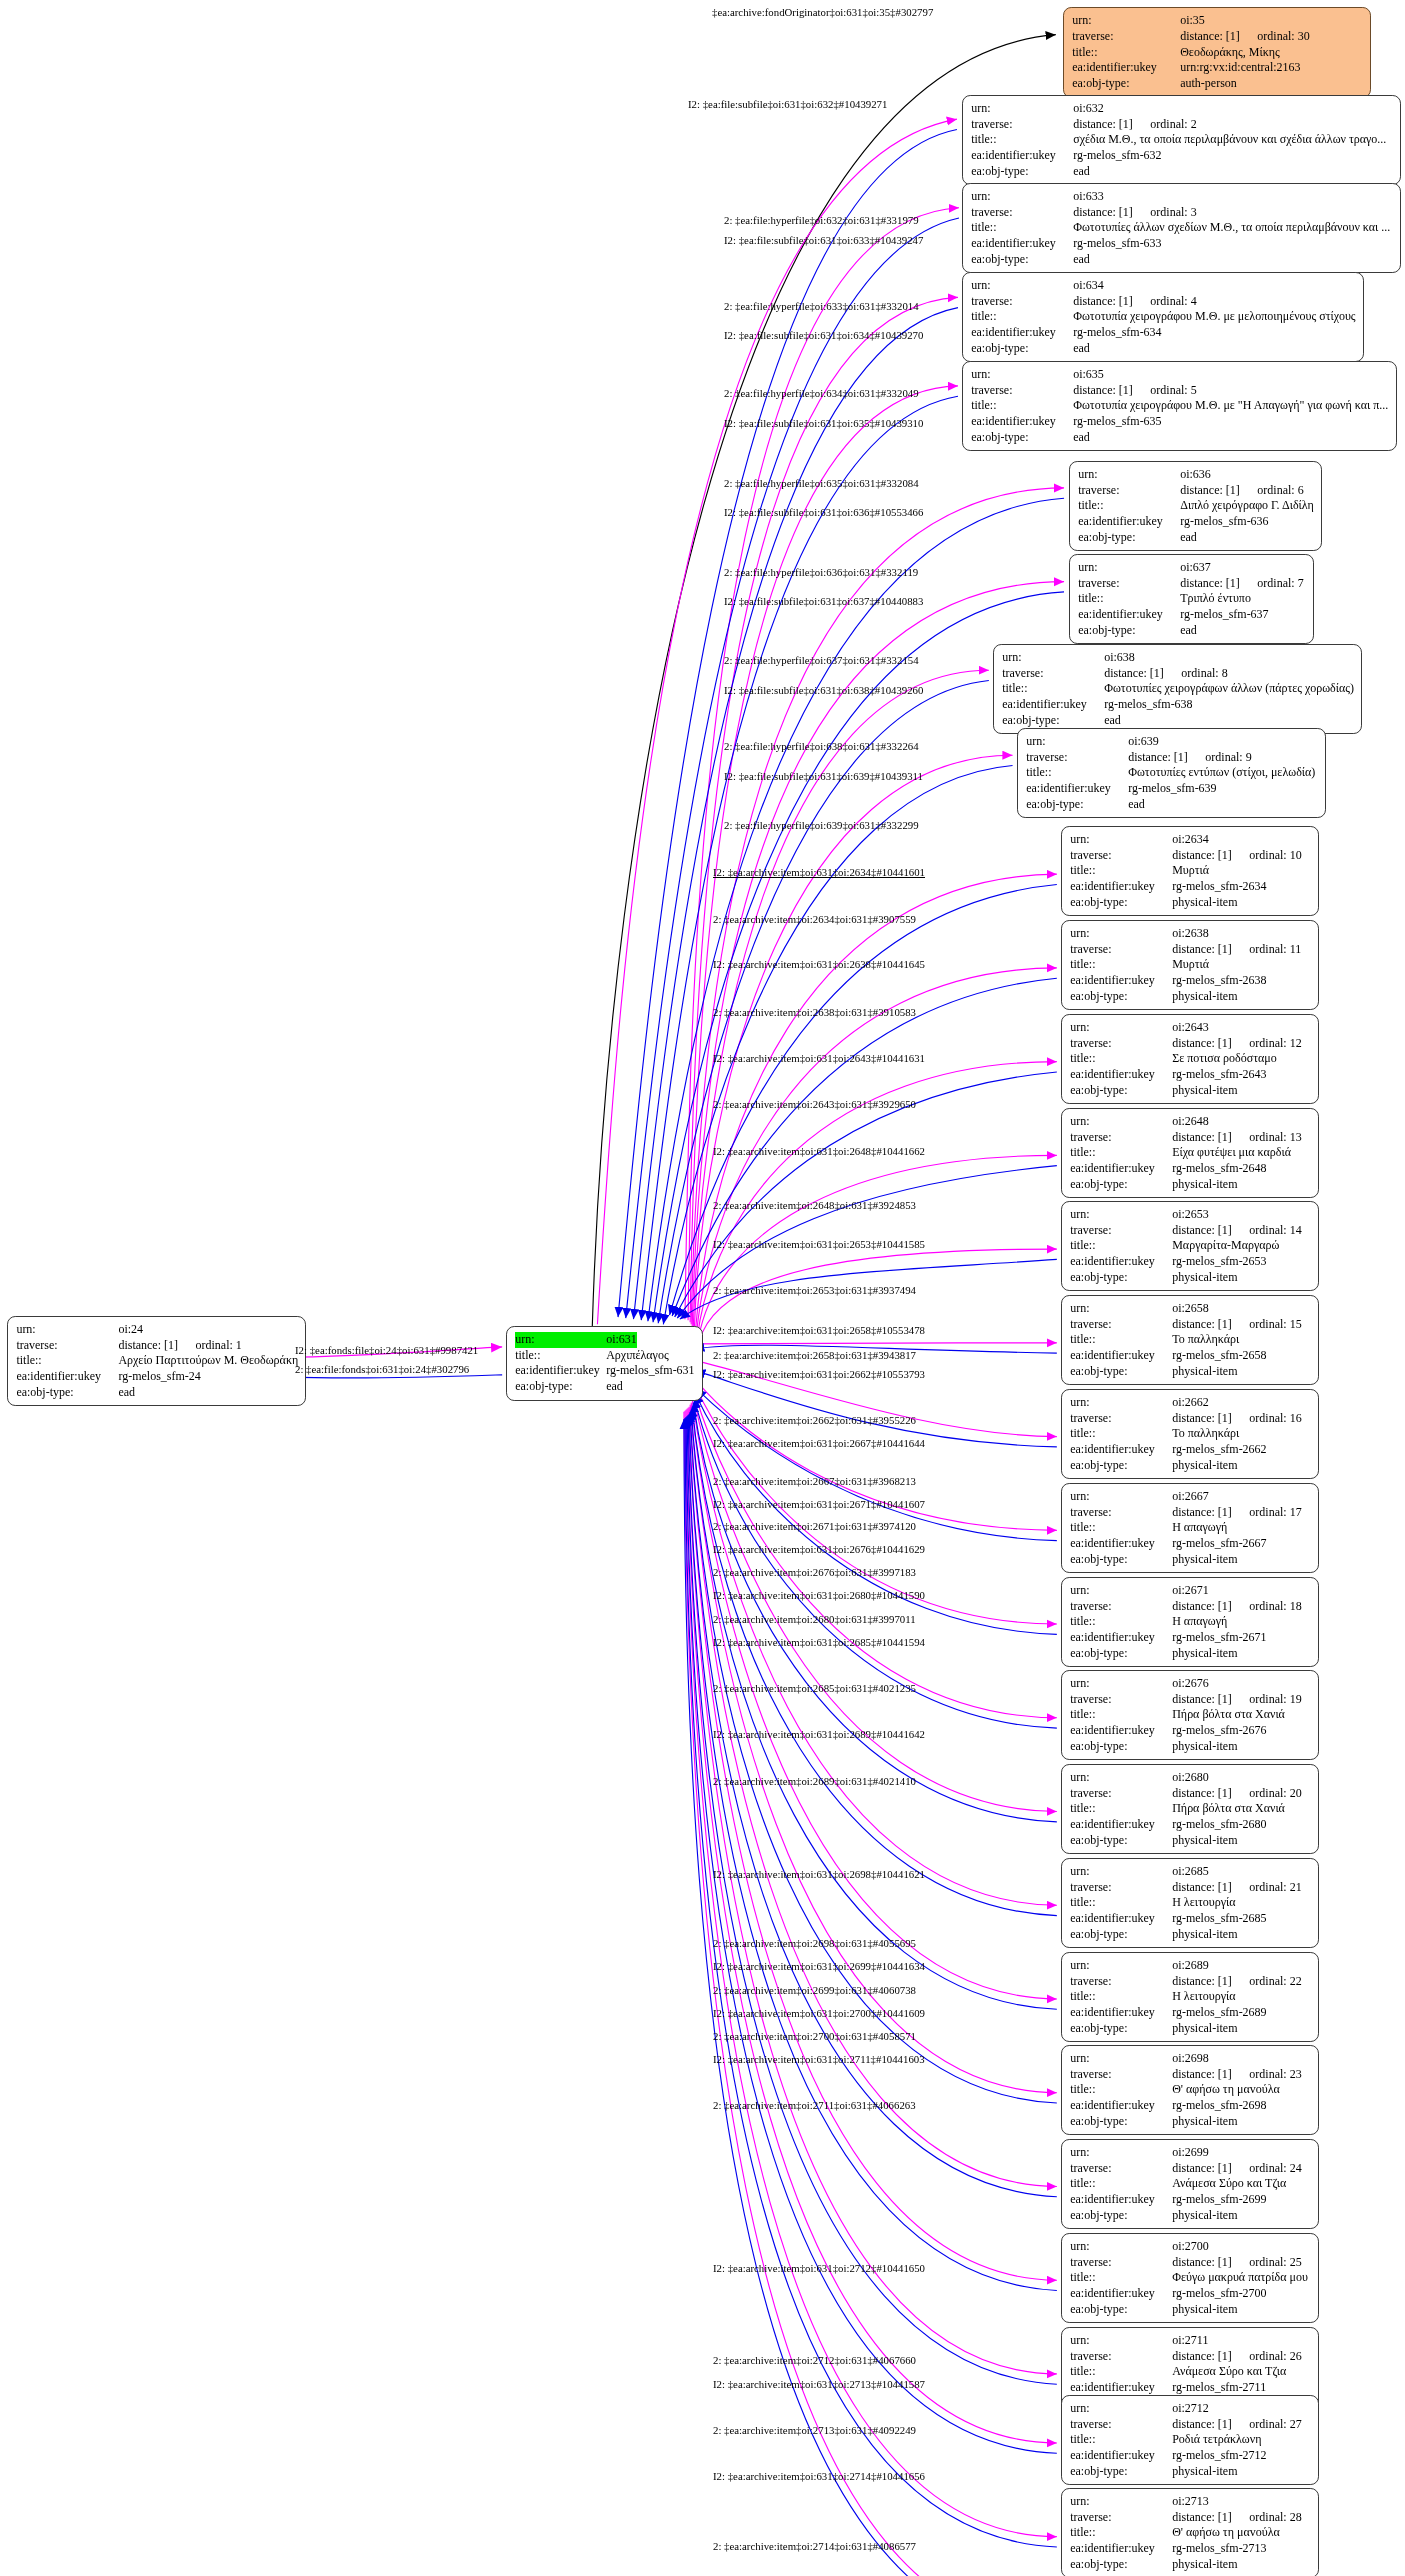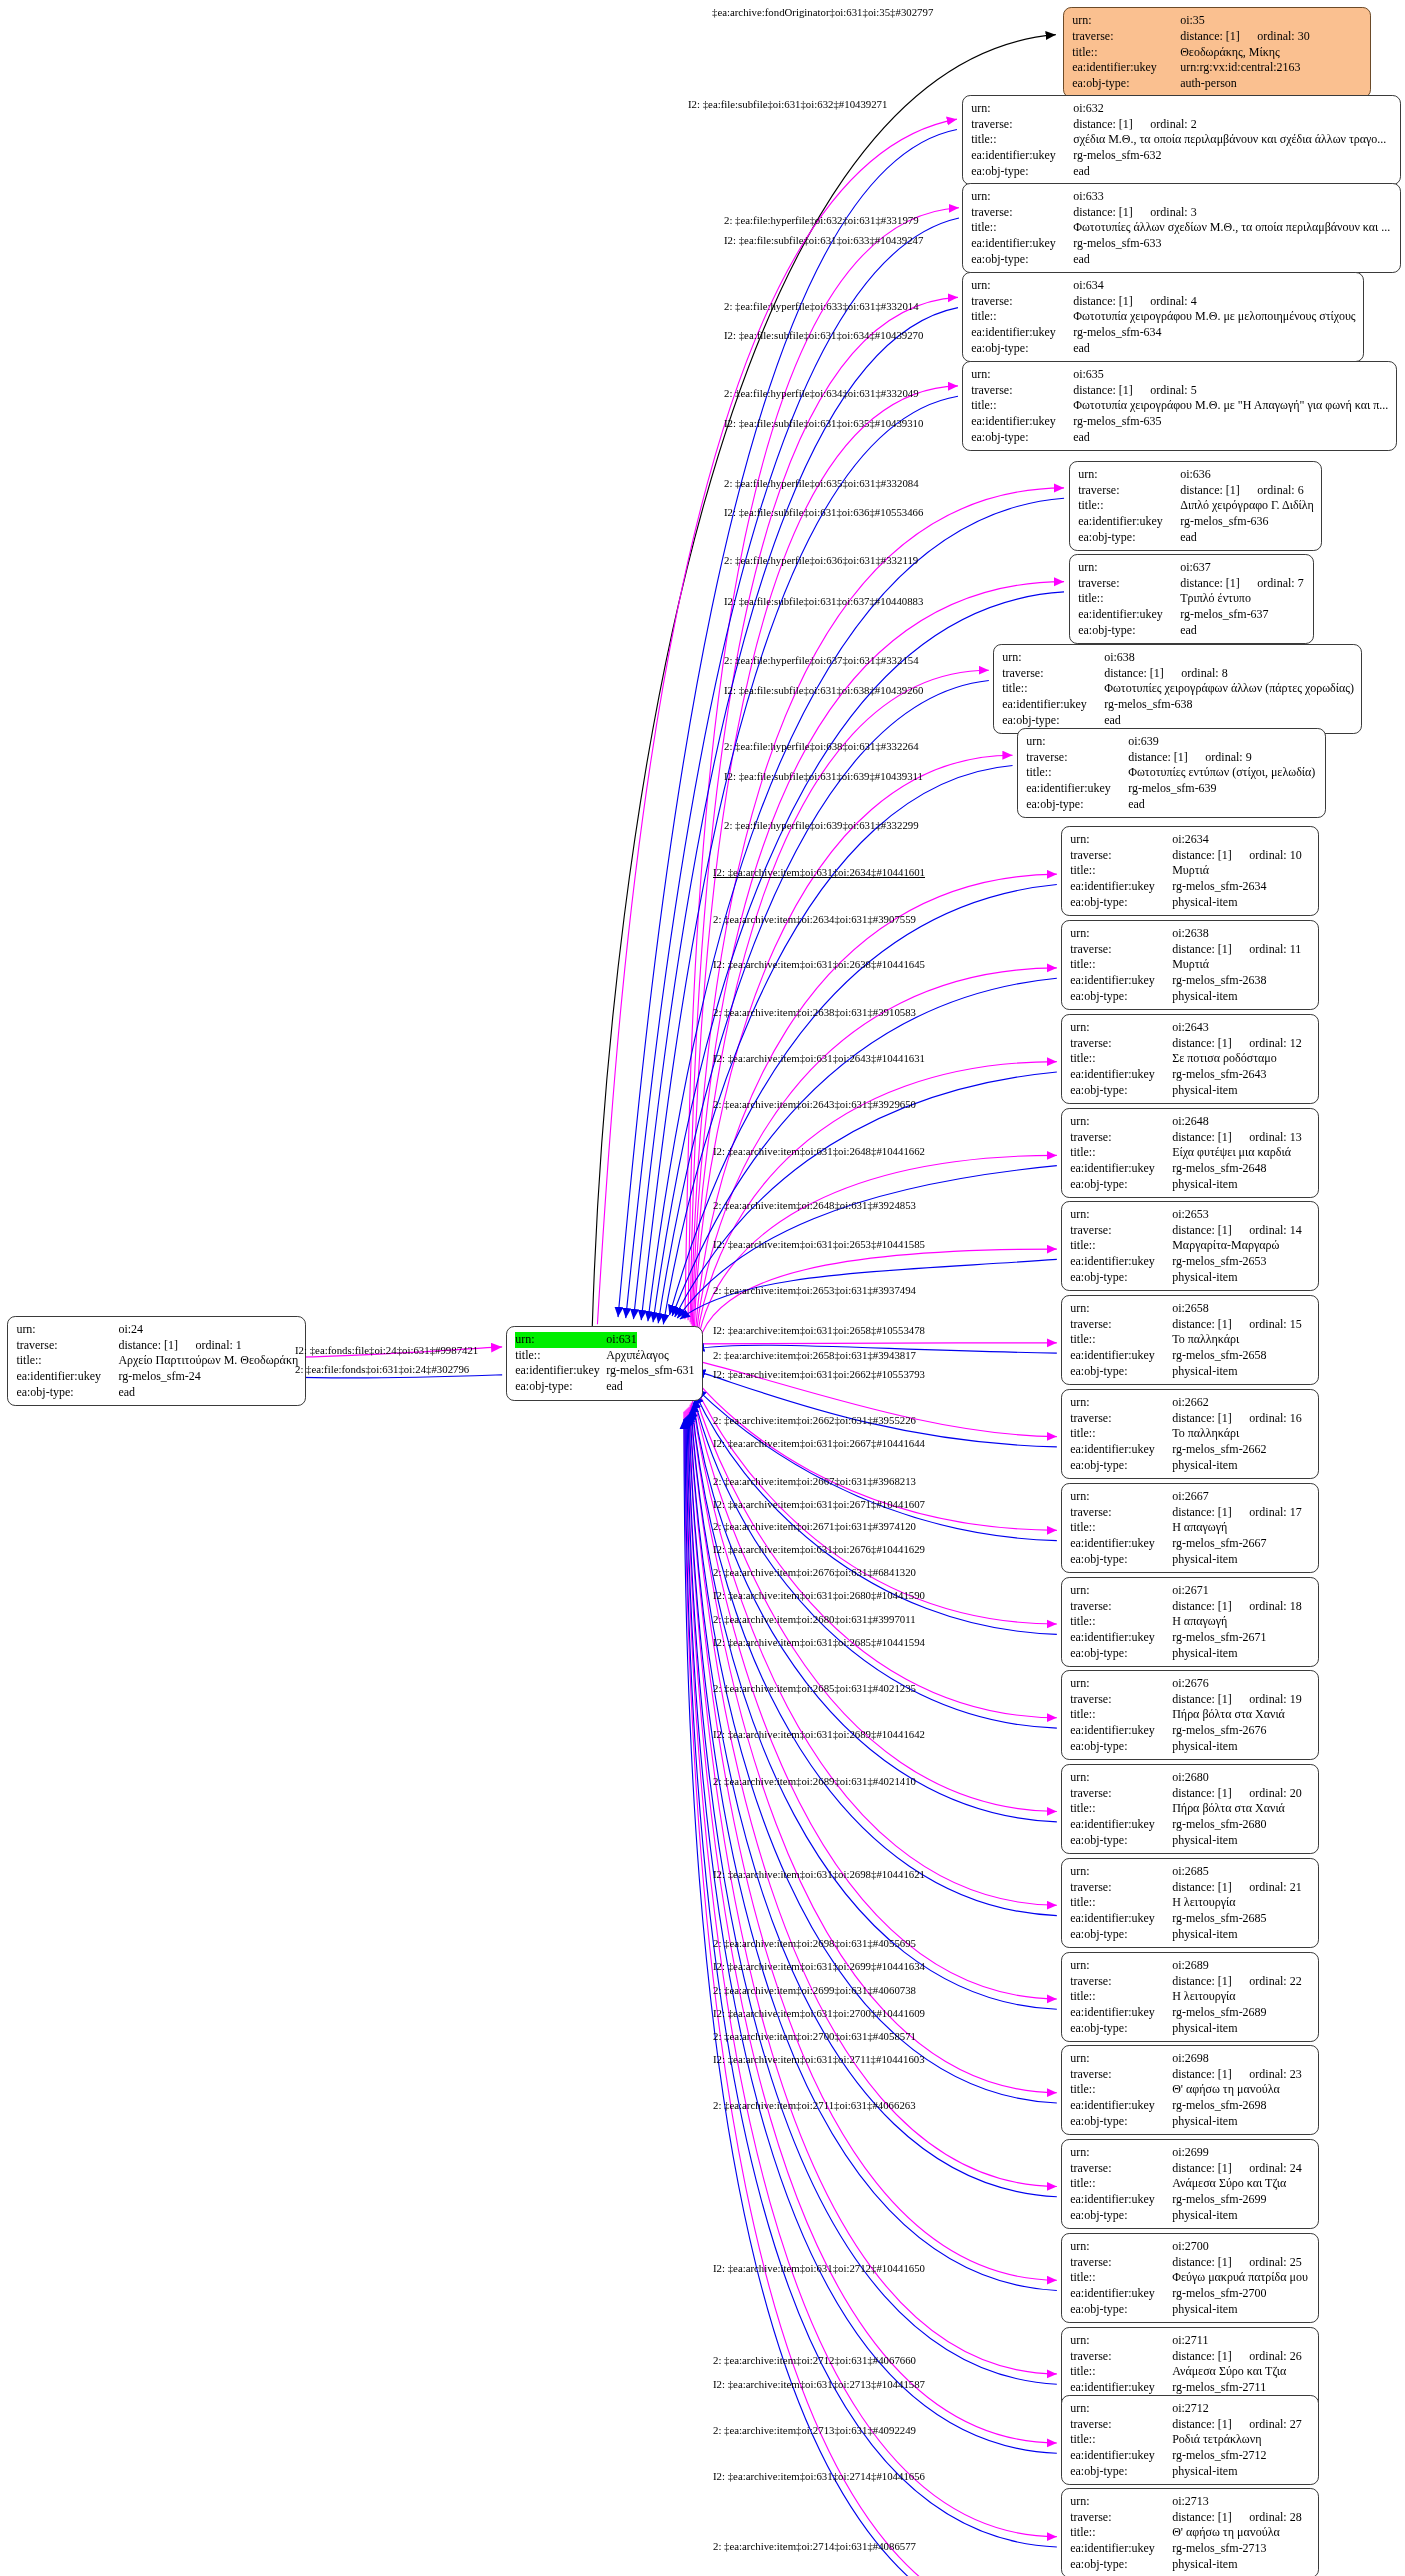--- a/index.html
+++ b/index.html
@@ -804,21 +804,21 @@
       <div class="edge-label" style="left: 712px; top: 6.2px;">‡ea:archive:fondOriginator‡oi:631‡oi:35‡#302797</div>
       <div class="edge-label" style="left: 688px; top: 98px;">I2: ‡ea:file:subfile‡oi:631‡oi:632‡#10439271</div>
       <div class="edge-label" style="left: 724px; top: 214px;">2: ‡ea:file:hyperfile‡oi:632‡oi:631‡#331979</div>
       <div class="edge-label" style="left: 724px; top: 234px;">I2: ‡ea:file:subfile‡oi:631‡oi:633‡#10439247</div>
       <div class="edge-label" style="left: 724px; top: 300px;">2: ‡ea:file:hyperfile‡oi:633‡oi:631‡#332014</div>
       <div class="edge-label" style="left: 724px; top: 329px;">I2: ‡ea:file:subfile‡oi:631‡oi:634‡#10439270</div>
       <div class="edge-label" style="left: 724px; top: 387px;">2: ‡ea:file:hyperfile‡oi:634‡oi:631‡#332049</div>
       <div class="edge-label" style="left: 724px; top: 417px;">I2: ‡ea:file:subfile‡oi:631‡oi:635‡#10439310</div>
       <div class="edge-label" style="left: 724px; top: 477px;">2: ‡ea:file:hyperfile‡oi:635‡oi:631‡#332084</div>
       <div class="edge-label" style="left: 724px; top: 506px;">I2: ‡ea:file:subfile‡oi:631‡oi:636‡#10553466</div>
-      <div class="edge-label" style="left: 724px; top: 554px;">2: ‡ea:file:hyperfile‡oi:636‡oi:631‡#332119</div>
+      <div class="edge-label" style="left: 724px; top: 566px;">2: ‡ea:file:hyperfile‡oi:636‡oi:631‡#332119</div>
       <div class="edge-label" style="left: 724px; top: 595px;">I2: ‡ea:file:subfile‡oi:631‡oi:637‡#10440883</div>
       <div class="edge-label" style="left: 724px; top: 654px;">2: ‡ea:file:hyperfile‡oi:637‡oi:631‡#332154</div>
       <div class="edge-label" style="left: 724px; top: 684px;">I2: ‡ea:file:subfile‡oi:631‡oi:638‡#10439260</div>
       <div class="edge-label" style="left: 724px; top: 740px;">2: ‡ea:file:hyperfile‡oi:638‡oi:631‡#332264</div>
       <div class="edge-label" style="left: 724px; top: 770px;">I2: ‡ea:file:subfile‡oi:631‡oi:639‡#10439311</div>
       <div class="edge-label" style="left: 724px; top: 819px;">2: ‡ea:file:hyperfile‡oi:639‡oi:631‡#332299</div>
       <div class="edge-label" style="left: 713px; top: 866px; text-decoration: underline;">I2: ‡ea:archive:item‡oi:631‡oi:2634‡#10441601</div>
       <div class="edge-label" style="left: 713px; top: 913px;">2: ‡ea:archive:item‡oi:2634‡oi:631‡#3907559</div>
       <div class="edge-label" style="left: 713px; top: 958px;">I2: ‡ea:archive:item‡oi:631‡oi:2638‡#10441645</div>
       <div class="edge-label" style="left: 713px; top: 1006px;">2: ‡ea:archive:item‡oi:2638‡oi:631‡#3910583</div>
@@ -830,21 +830,21 @@
       <div class="edge-label" style="left: 713px; top: 1284px;">2: ‡ea:archive:item‡oi:2653‡oi:631‡#3937494</div>
       <div class="edge-label" style="left: 713px; top: 1324px;">I2: ‡ea:archive:item‡oi:631‡oi:2658‡#10553478</div>
       <div class="edge-label" style="left: 713px; top: 1349px;">2: ‡ea:archive:item‡oi:2658‡oi:631‡#3943817</div>
       <div class="edge-label" style="left: 713px; top: 1368px;">I2: ‡ea:archive:item‡oi:631‡oi:2662‡#10553793</div>
       <div class="edge-label" style="left: 713px; top: 1414px;">2: ‡ea:archive:item‡oi:2662‡oi:631‡#3955226</div>
       <div class="edge-label" style="left: 713px; top: 1437px;">I2: ‡ea:archive:item‡oi:631‡oi:2667‡#10441644</div>
       <div class="edge-label" style="left: 713px; top: 1475px;">2: ‡ea:archive:item‡oi:2667‡oi:631‡#3968213</div>
       <div class="edge-label" style="left: 713px; top: 1498px;">I2: ‡ea:archive:item‡oi:631‡oi:2671‡#10441607</div>
       <div class="edge-label" style="left: 713px; top: 1520px;">2: ‡ea:archive:item‡oi:2671‡oi:631‡#3974120</div>
       <div class="edge-label" style="left: 713px; top: 1543px;">I2: ‡ea:archive:item‡oi:631‡oi:2676‡#10441629</div>
-      <div class="edge-label" style="left: 713px; top: 1566px;">2: ‡ea:archive:item‡oi:2676‡oi:631‡#6841320</div>
+      <div class="edge-label" style="left: 713px; top: 1566px;">2: ‡ea:archive:item‡oi:2676‡oi:631‡#3997183</div>
       <div class="edge-label" style="left: 713px; top: 1589px;">I2: ‡ea:archive:item‡oi:631‡oi:2680‡#10441590</div>
       <div class="edge-label" style="left: 713px; top: 1613px;">2: ‡ea:archive:item‡oi:2680‡oi:631‡#3997011</div>
       <div class="edge-label" style="left: 713px; top: 1636px;">I2: ‡ea:archive:item‡oi:631‡oi:2685‡#10441594</div>
       <div class="edge-label" style="left: 713px; top: 1682px;">2: ‡ea:archive:item‡oi:2685‡oi:631‡#4021235</div>
       <div class="edge-label" style="left: 713px; top: 1728px;">I2: ‡ea:archive:item‡oi:631‡oi:2689‡#10441642</div>
       <div class="edge-label" style="left: 713px; top: 1775px;">2: ‡ea:archive:item‡oi:2689‡oi:631‡#4021410</div>
       <div class="edge-label" style="left: 713px; top: 1868px;">I2: ‡ea:archive:item‡oi:631‡oi:2698‡#10441621</div>
       <div class="edge-label" style="left: 713px; top: 1937px;">2: ‡ea:archive:item‡oi:2698‡oi:631‡#4055695</div>
       <div class="edge-label" style="left: 713px; top: 1960px;">I2: ‡ea:archive:item‡oi:631‡oi:2699‡#10441634</div>
       <div class="edge-label" style="left: 713px; top: 1984px;">2: ‡ea:archive:item‡oi:2699‡oi:631‡#4060738</div>

